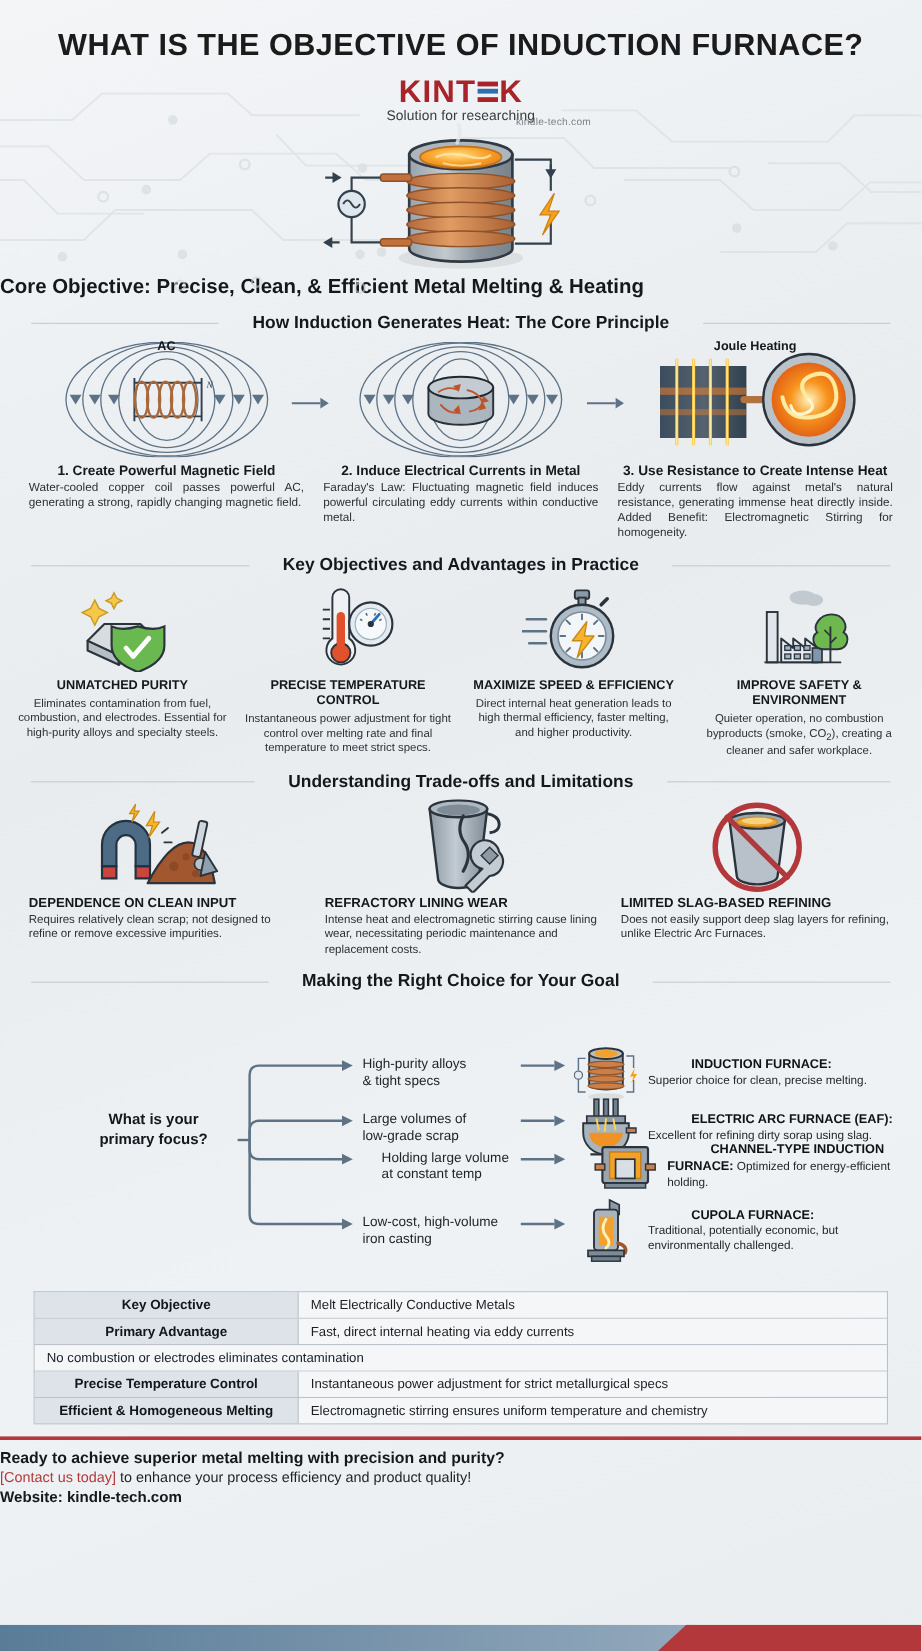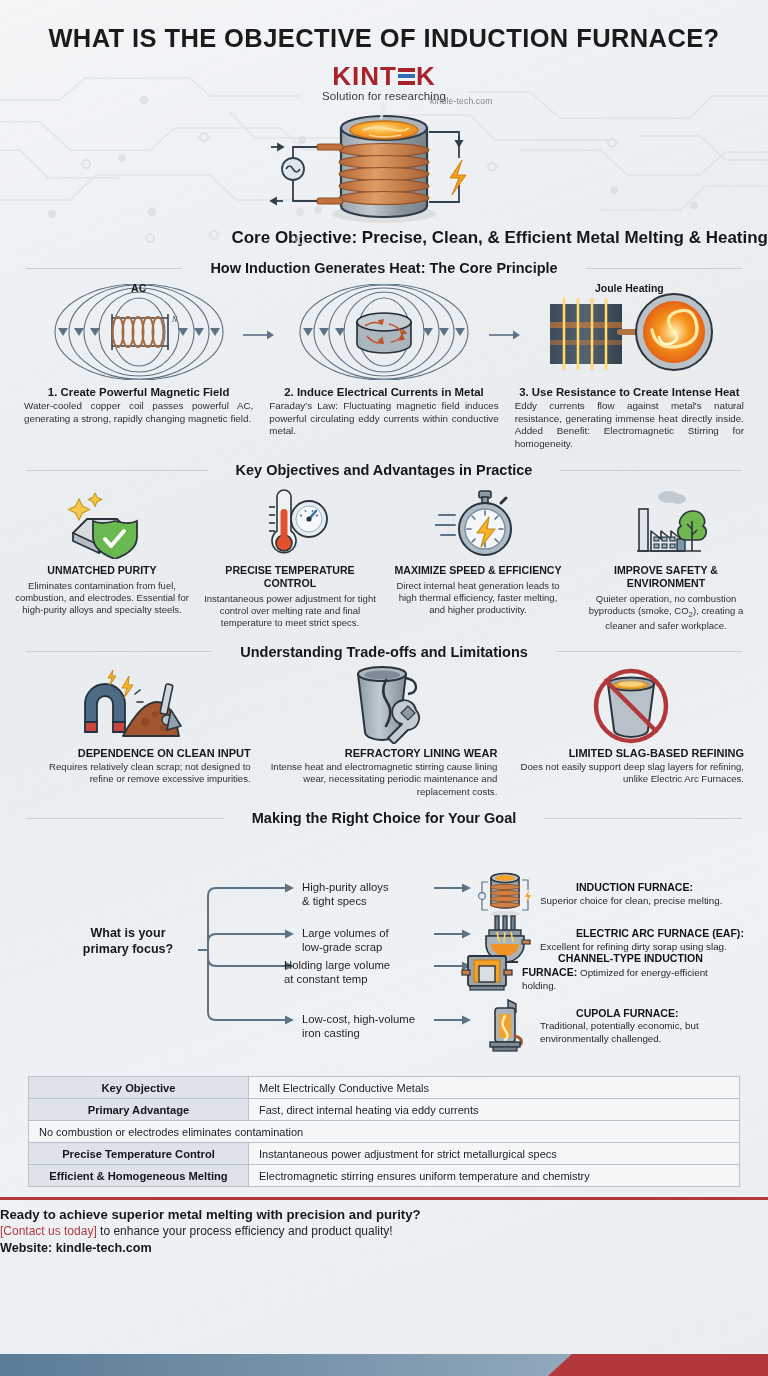--- a/index.html
+++ b/index.html
@@ -39,21 +39,21 @@
   .site-credit {
     position: absolute; left: 430px; top: 96px;
     font-size: 8.5px; color: #7c838a; letter-spacing: .2px;
   }
   
   .hero { position: relative; height: 120px; margin-top: 2px; }
   .hero svg { position: absolute; left: 50%; top: -4px; transform: translateX(-50%); }
 
   
   .core-objective {
-    text-align: right; font-size: 17px; font-weight: bold;
+    text-align: left; font-size: 17px; font-weight: bold;
     color: #14181c; margin-top: 2px;
   }
   .sec-head {
     display: flex; align-items: center; gap: 28px;
     margin: 12px 26px 4px 26px;
   }
   .sec-head .rule { flex: 1; height: 1px; background: #c7ced4; }
   .sec-head h2 {
     font-size: 14.5px; font-weight: bold; color: #14181c; white-space: nowrap;
   }
@@ -69,21 +69,21 @@
                font-size: 10.5px; font-weight: bold; color: #14181c; }
 
   
   .features { display: flex; padding: 0 8px; margin-top: 6px; }
   .feat { flex: 1; text-align: center; padding: 0 6px; }
   .feat-icon { height: 78px; display: flex; align-items: center; justify-content: center; }
   .feat-title { font-size: 10.6px; font-weight: bold; color: #14181c; line-height: 1.2; margin-top: 2px; }
   .feat-body { font-size: 9.5px; line-height: 1.28; color: #2b3035; margin-top: 3px; }
 
   .limits { display: flex; padding: 0 14px; margin-top: 4px; }
-  .lim { flex: 1; text-align: right; padding: 0 10px; }
+  .lim { flex: 1; text-align: left; padding: 0 10px; }
   .lim-icon { height: 82px; display: flex; align-items: center; justify-content: center; }
   .lim-title { font-size: 11px; font-weight: bold; color: #14181c; margin-top: 1px; }
   .lim-body { font-size: 9.6px; line-height: 1.3; color: #2b3035; margin-top: 2px; }
 
   
   .tree { position: relative; height: 240px; margin-top: 2px; }
   .tree-root {
     position: absolute; left: 58px; top: 96px; width: 140px; text-align: center;
     font-size: 12.5px; font-weight: bold; color: #14181c; line-height: 1.25;
   }
@@ -653,21 +653,21 @@
           <path d="M44 26 h8 v4 h-8 z" fill="#cd7f45" stroke="#2b343c" stroke-width="1.2"></path>
           <path d="M14 48 h26" stroke="#2b343c" stroke-width="2"></path>
         </svg>
       </div>
       <div class="branch-desc" style="margin-left:6px">
         <b>ELECTRIC ARC FURNACE (EAF):</b>
         <div>Excellent for refining dirty sorap using slag.</div>
       </div>
     </div>
 
-    <div class="branch" style="left:284px; top:114px;justify-content:flex-end;">
+    <div class="branch" style="left:318px; top:114px;justify-content:flex-end;">
       <div class="branch-text">
         <div>Holding large volume</div>
         <div>at constant temp</div>
       </div>
       <div class="branch-icon" style="margin-left:42px">
         <svg width="54" height="52" viewBox="0 0 54 52">
           <rect x="8" y="10" width="38" height="30" rx="2" fill="#9aa5ae" stroke="#2b343c" stroke-width="1.8"></rect>
           <rect x="14" y="14" width="26" height="22" fill="#f2a22b" stroke="#c87d14" stroke-width="1.2"></rect>
           <rect x="19" y="20" width="16" height="16" fill="#d8dfe4" stroke="#2b343c" stroke-width="1.4"></rect>
           <rect x="2" y="24" width="8" height="5" fill="#cd7f45" stroke="#2b343c" stroke-width="1.2"></rect>

